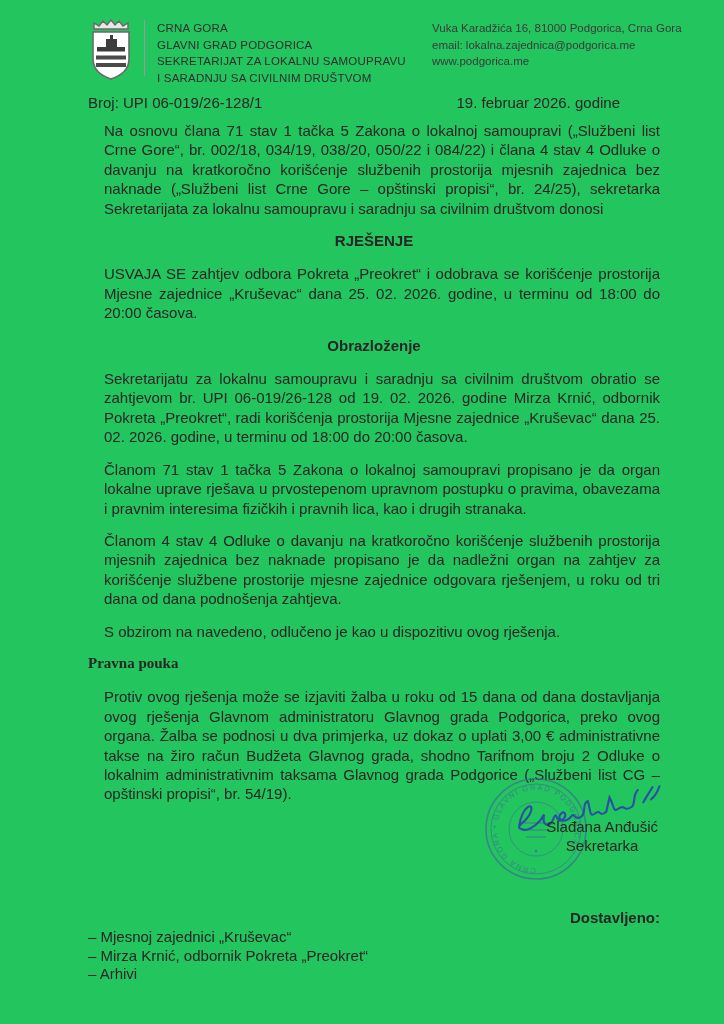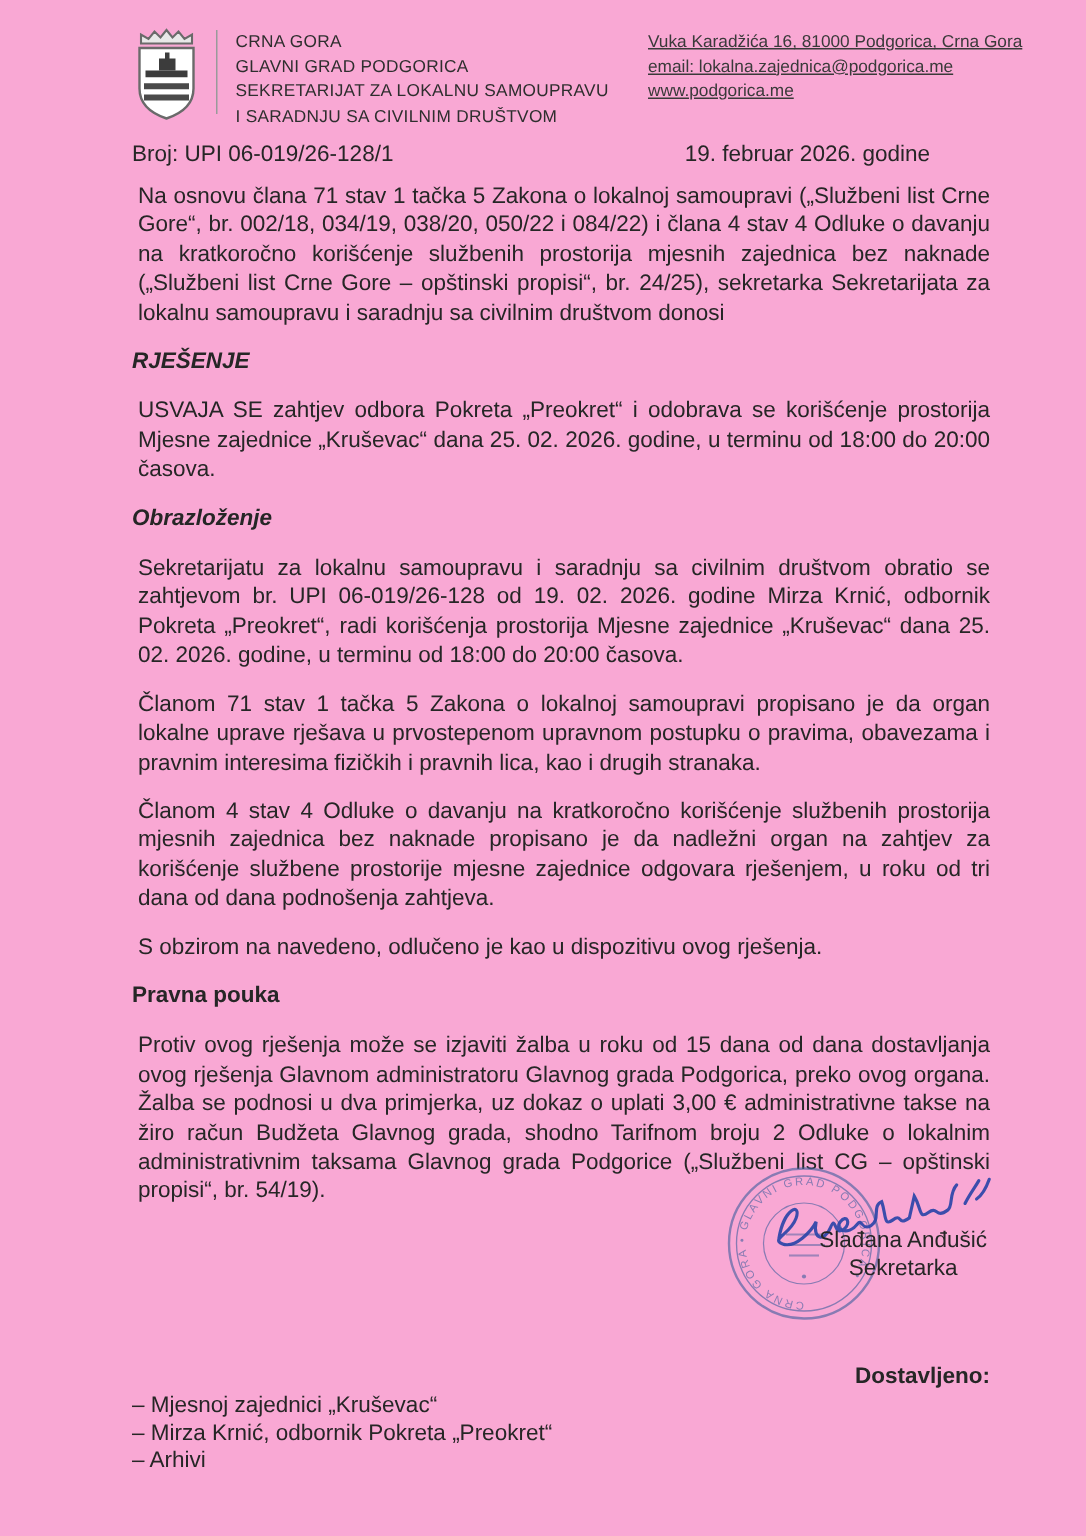--- a/index.html
+++ b/index.html
@@ -1,48 +1,48 @@
 <!DOCTYPE html>
 <html lang="sr"><head>
 <meta charset="utf-8">
 <style>
   html,body { margin:0; padding:0; background:#ffffff; }
   .page {
     position: relative;
     width: 724px; height: 1024px;
     margin: 0 auto;
-    background: #f9a8d4;
+    background: #22c55e;
     font-family: "Liberation Sans", "DejaVu Sans", sans-serif;
     color: #262626;
     overflow: hidden;
   }
   
   .hdr {
     display: flex;
     align-items: flex-start;
     padding: 17px 40px 0 88px;
   }
   .hdr-left { display: flex; align-items: flex-start; }
   .coa { width: 46px; height: 66px; flex: 0 0 auto; }
   .hdr-divider {
     width: 1px; height: 56px; background: #9a9a9a;
     margin: 3px 12px 0 10px;
   }
   .org { font-size: 11.5px; line-height: 16.5px; letter-spacing: 0.2px; color: #2e2e2e; padding-top: 3px; white-space: nowrap; }
-  .contact { margin-left: auto; font-size: 11.5px; line-height: 16.5px; color: #3a3a3a; padding-top: 3px; width: 252px; text-decoration: underline; }
+  .contact { margin-left: auto; font-size: 11.5px; line-height: 16.5px; color: #3a3a3a; padding-top: 3px; width: 252px; }
   .meta {
     display: flex; justify-content: space-between;
     padding: 8px 104px 0 88px;
     font-size: 15px;
   }
   
   .doc-body { padding: 10px 64px 0 88px; font-size: 15px; line-height: 19.4px; }
-  .doc-body p { margin: 0 0 13px 4px; text-align: justify; }
-  .h-center { font-weight: bold; margin: 2px 0 14px 0; font-size: 15px; font-style: italic; }
-  .h-left { font-weight: bold; margin: 1px 0 14px 0; font-size: 15px; }
+  .doc-body p { margin: 0 0 13px 16px; text-align: justify; }
+  .h-center { text-align: center; font-weight: bold; margin: 2px 0 14px 0; font-size: 15px; }
+  .h-left { font-weight: bold; margin: 1px 0 14px 0; font-size: 15px; font-family: Liberation Serif, serif; }
   
   .sig-area { position: relative; height: 64px; margin: 0 64px 0 88px; }
   .stamp-svg { position: absolute; right: 68px; top: -44px; opacity: 0.62; }
   .signature-svg { position: absolute; right: -14px; top: -30px; transform: rotate(-7deg); }
   .sig-names { position: absolute; right: 2px; top: 0; text-align: center; font-size: 15px; line-height: 19px; }
   
   .dist { padding: 28px 64px 0 88px; font-size: 15px; line-height: 18.5px; }
   .dist-heading { font-weight: bold; margin-bottom: 1px; text-align: right; }
 </style>
 </head>

